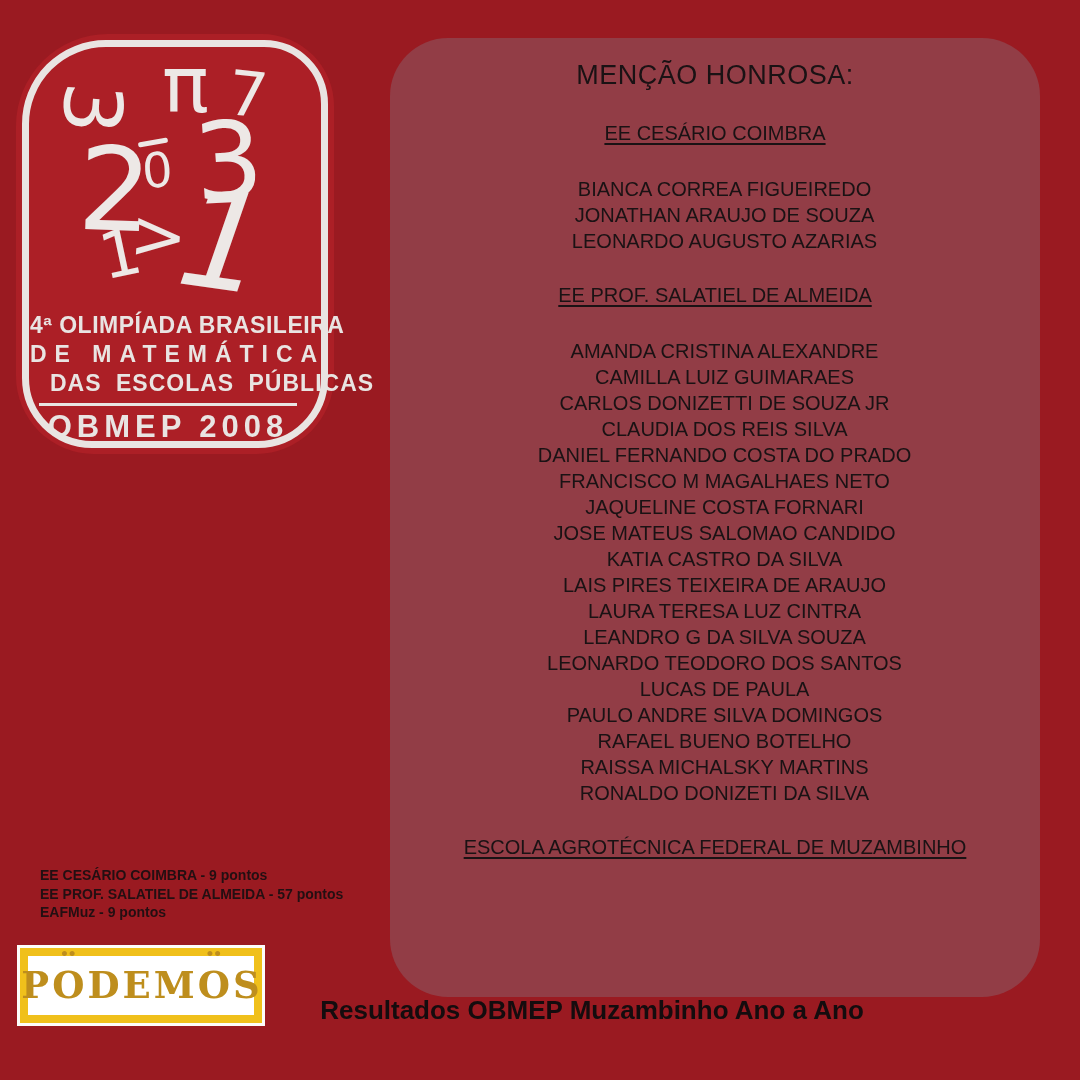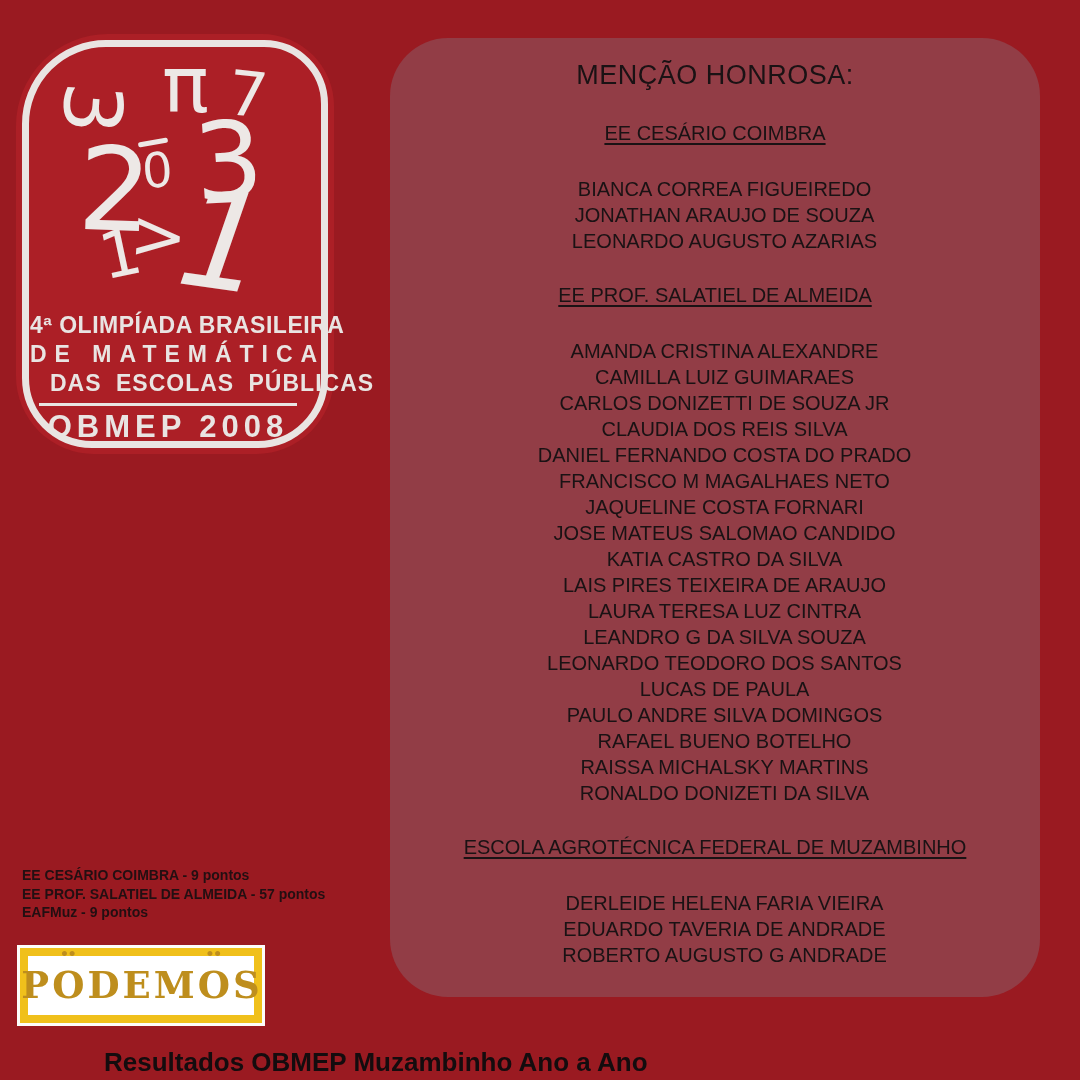--- a/index.html
+++ b/index.html
@@ -76,21 +76,21 @@
   .school-header {
     font-size: 20px; line-height: 26px;
     text-decoration: underline;
     text-underline-offset: 3px;
   }
   .names-list { margin-top: 30px; }
   .student-name { font-size: 20px; line-height: 26px; padding-left: 19px; }
 
   
   .score-summary {
-    position: absolute; left: 22px; top: 866px;
+    position: absolute; left: 40px; top: 866px;
     color: #230F12; font-weight: bold;
     font-size: 14px; line-height: 18.5px;
     text-align: left;
   }
 
   
   .podemos {
     position: absolute; left: 20px; top: 948px;
     width: 242px; height: 75px;
     background: #FFFFFF;
@@ -110,22 +110,23 @@
   .pd-letter { position: relative; padding: 0 1px; }
   .pd-letter.sun-o::before {
     content: "¨";
     position: absolute; top: -0.52em; left: 50%;
     transform: translateX(-50%);
     font-size: 0.95em; color: #BE8E1D;
   }
 
   
   .footer-title {
-    position: absolute; left: 0; top: 1044px; width: 1080px;
+    position: absolute; left: 0; top: 992px; width: 1080px;
     padding-left: 104px; box-sizing: border-box;
+    text-align: center;
     color: #140C0E; font-weight: bold;
     font-size: 26px; line-height: 36px;
     white-space: nowrap;
   }
 </style>
 </head>
 <body>
 
 <div class="canvas">
 
@@ -179,25 +180,20 @@
             <div class="student-name">LEONARDO TEODORO DOS SANTOS</div>
             <div class="student-name">LUCAS DE PAULA</div>
             <div class="student-name">PAULO ANDRE SILVA DOMINGOS</div>
             <div class="student-name">RAFAEL BUENO BOTELHO</div>
             <div class="student-name">RAISSA MICHALSKY MARTINS</div>
             <div class="student-name">RONALDO DONIZETI DA SILVA</div>
           </div>
         </div>
         <div class="section">
           <div class="school-header">ESCOLA AGROTÉCNICA FEDERAL DE MUZAMBINHO</div>
-          <div class="names-list">
-            <div class="student-name">DERLEIDE HELENA FARIA VIEIRA</div>
-            <div class="student-name">EDUARDO TAVERIA DE ANDRADE</div>
-            <div class="student-name">ROBERTO AUGUSTO G ANDRADE</div>
-          </div>
         </div>
       </div>
   </div>
 
   <div class="score-summary" id="scores-root">
       <div>EE CESÁRIO COIMBRA - 9 pontos</div>
       <div>EE PROF. SALATIEL DE ALMEIDA - 57 pontos</div>
       <div>EAFMuz - 9 pontos</div>
     </div>
 

